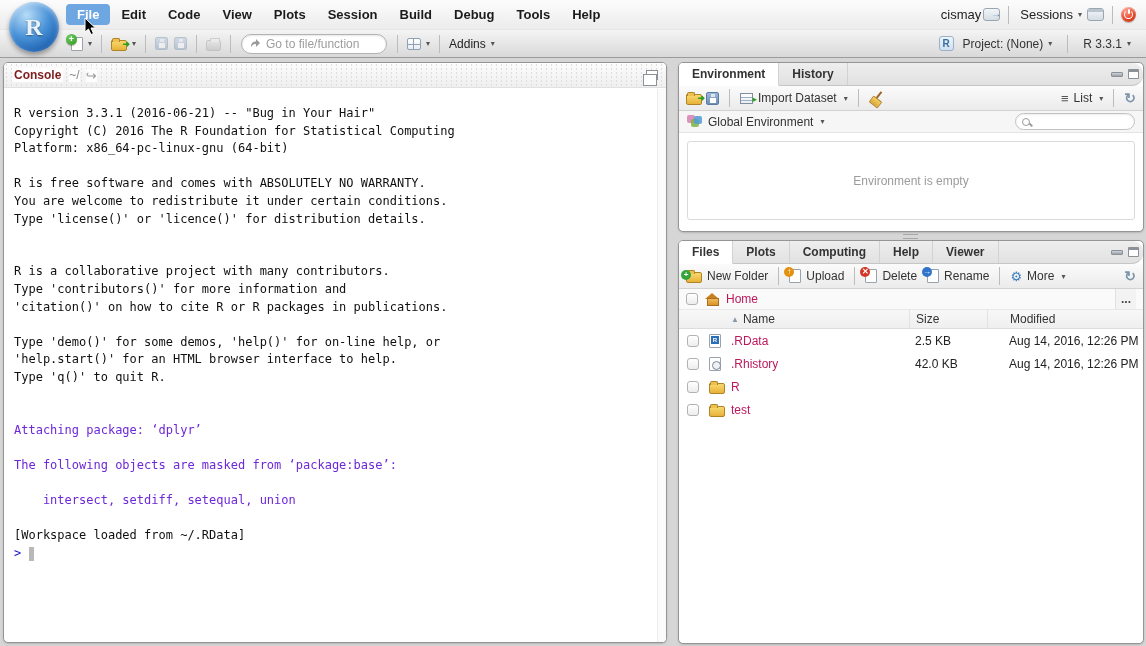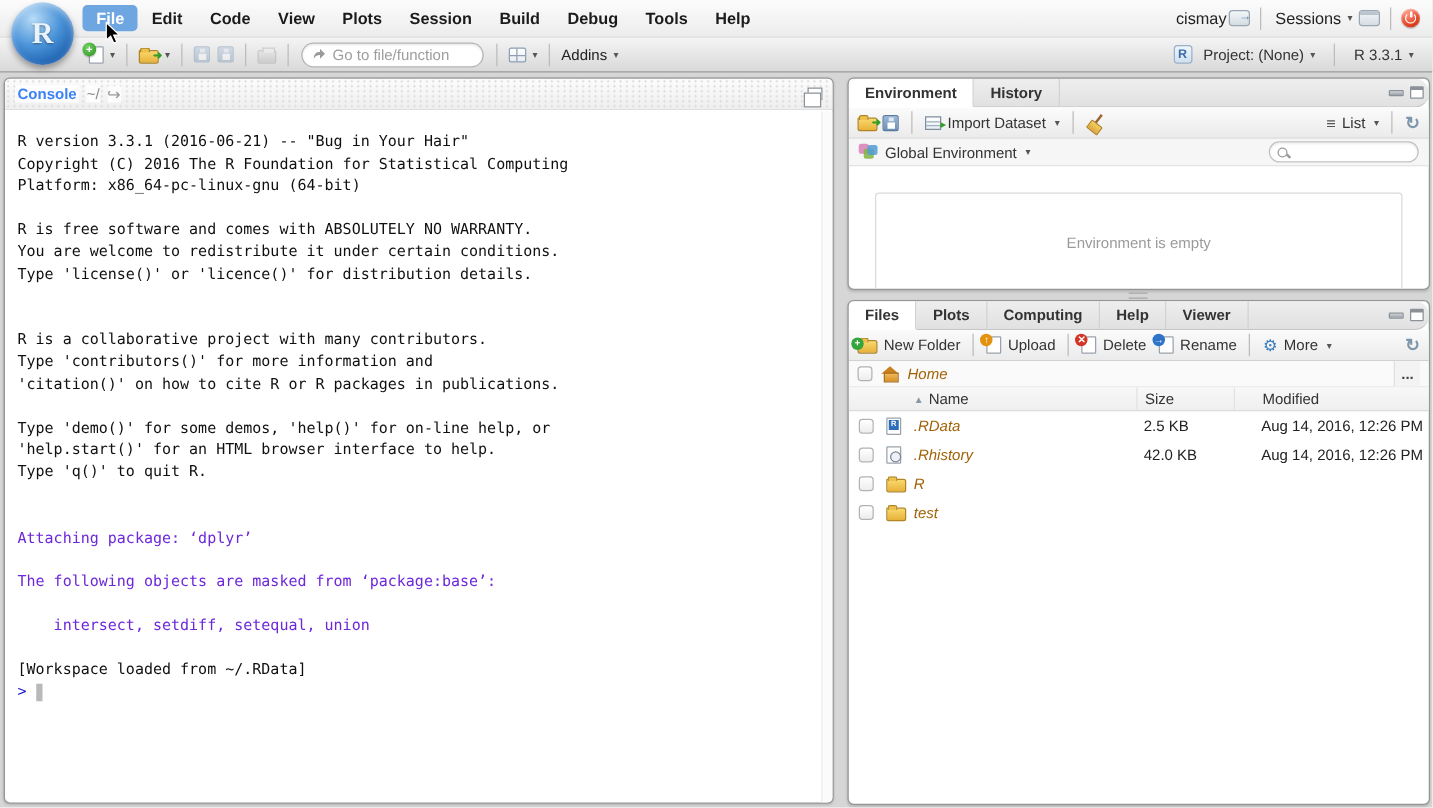--- a/index.html
+++ b/index.html
@@ -105,44 +105,44 @@
   .pane { position:absolute; background:#fff; border:1px solid #959595; border-radius:5px; box-shadow:0 1px 2px rgba(0,0,0,.15); overflow:hidden; }
   #console-pane { left:3px; top:62px; width:664px; height:581px; }
   #env-pane     { left:678px; top:62px; width:466px; height:170px; }
   #files-pane   { left:678px; top:240px; width:466px; height:404px; }
   .console-header {
     height:25px; display:flex; align-items:center; gap:6px; padding:0 8px;
     background-image:radial-gradient(circle, #dedede 0.9px, transparent 1px), linear-gradient(#fcfcfc,#efefef);
     background-size:5px 4px, 100% 100%;
     border-bottom:1px solid #e0e0e0;
   }
-  .console-title { font-weight:bold; font-size:12px; color:#3b82f6; background:#fdfdfd; padding:0 2px; }
+  .console-title { font-weight:bold; font-size:12px; color:#7f1d1d; background:#fdfdfd; padding:0 2px; }
   .console-path { color:#888; font-size:12px; background:#fdfdfd; }
   .share-ic { color:#9a9a9a; font-size:13px; background:#fdfdfd; line-height:1; }
   .restore-ic { margin-left:auto; width:12px; height:10px; border:1px solid #8b9196; background:#fff; position:relative; }
   .restore-ic::before { content:''; position:absolute; left:-4px; top:3px; width:12px; height:10px; border:1px solid #8b9196; background:#fff; }
   .console-body { padding:17px 10px 0 10px; font-family:"DejaVu Sans Mono", monospace; font-size:12px; line-height:17.6px; color:#101010; }
   .cl { min-height:17.6px; white-space:pre; }
   .cl.msg { color:#6d28d9; }
   .prompt-row { display:flex; align-items:center; white-space:pre; }
   .prompt { color:#1414cc; }
   .cursor { width:5px; height:14px; background:#b9b9b9; margin-left:8px; }
   .scroll-gutter { position:absolute; top:26px; right:0; bottom:0; width:9px; background:#fbfbfb; border-left:1px solid #ececec; }
   .tabbar { height:23px; background:linear-gradient(#eeeeee,#e1e1e1); border-bottom:1px solid #c6c6c6; display:flex; align-items:stretch;border-radius:11px; }
   .tab { padding:0 13px; display:flex; align-items:center; font-weight:bold; font-size:12px; color:#333; border-right:1px solid #d2d2d2; }
   .tab.active { background:#fff; margin-bottom:-1px; border-bottom:1px solid #fff; }
   .pane-toolbar { height:25px; display:flex; align-items:center; background:linear-gradient(#fbfbfb,#ebebeb); border-bottom:1px solid #d2d2d2; padding:0 7px; gap:4px; font-size:12px; color:#333; }
   .pbtn { display:inline-flex; align-items:center; gap:5px; }
   .scope-row { height:22px; display:flex; align-items:center; gap:6px; padding:0 8px; background:#f6f6f6; border-bottom:1px solid #e4e4e4; font-size:12px; color:#333; }
   .search-box { margin-left:auto; width:120px; height:17px; border:1px solid #c2c2c2; border-radius:9px; background:#fff; display:flex; align-items:center; gap:5px; padding:0 6px; box-shadow:inset 0 1px 2px rgba(0,0,0,.08); }
   .search-box input { border:none; outline:none; flex:1; min-width:0; font-size:11px; background:transparent; }
-  .env-content { margin:21px; height:79px; border:1px solid #dadada; border-radius:3px; display:flex; align-items:center; justify-content:center; }
+  .env-content { margin:8px; height:79px; border:1px solid #dadada; border-radius:3px; display:flex; align-items:center; justify-content:center; }
   .empty-text { color:#9b9b9b; font-size:12px; }
   .home-row { height:21px; display:flex; align-items:center; gap:7px; padding:0 7px; background:#fafafa; border-bottom:1px solid #e8e8e8; }
-  .link { color:#a16207;font-style:italic; }
+  .link { color:#be185d; }
   .ellipsis-btn { margin-left:auto; padding:0 5px; color:#444; font-weight:bold; border-left:1px solid #e0e0e0; align-self:stretch; display:flex; align-items:center; background:#f3f3f3; }
   .table-header { height:19px; display:flex; align-items:center; background:linear-gradient(#f8f8f8,#efefef); border-bottom:1px solid #dcdcdc; color:#333; }
   .col-lead { width:52px; flex:none; align-self:stretch; }
   .col-name { flex:1; display:flex; align-items:center; gap:4px; }
   .col-size { width:78px; flex:none; padding-left:6px; align-self:stretch; display:flex; align-items:center; }
   .col-mod  { width:156px; flex:none; padding-left:22px; align-self:stretch; display:flex; align-items:center; }
   .table-header .col-size, .table-header .col-mod { border-left:1px solid #e2e2e2; }
   .sort-arrow { font-size:8px; color:#8a99a8; }
   .file-row { height:23px; display:flex; align-items:center; font-size:12px; }
   .cell-cb { width:28px; flex:none; display:flex; justify-content:center; }

